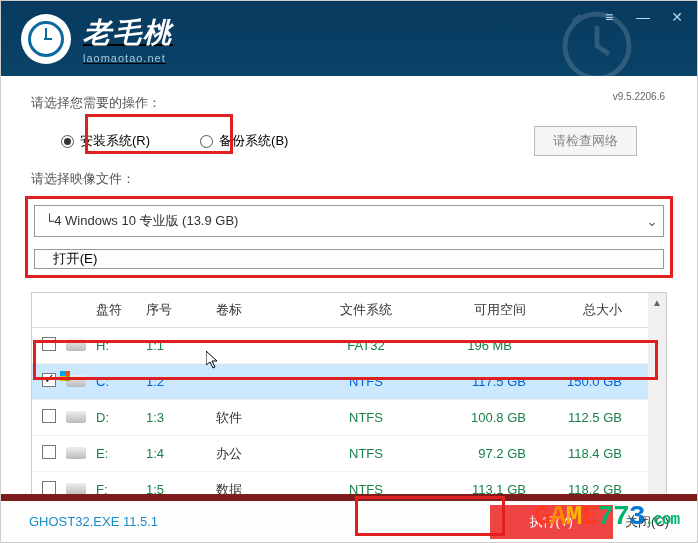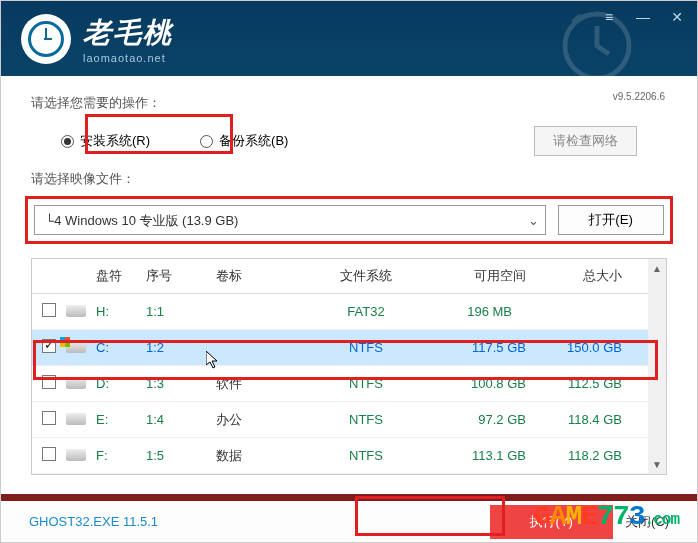--- a/index.html
+++ b/index.html
@@ -1,43 +1,43 @@
 <!DOCTYPE html>
 <html><head>
 <meta charset="utf-8">
 <style>
 *{box-sizing:border-box;margin:0;padding:0;}
 body{font-family:"Microsoft YaHei",sans-serif;font-size:13px;background:#fff;width:698px;height:543px;overflow:hidden;border:1px solid #ccc;position:relative;}
 .header{height:75px;background:linear-gradient(to bottom,#083a5f,#0a4368);position:relative;display:flex;align-items:center;padding-left:20px;}
-.logo-wrap{display:flex;align-items:center;gap:12px;}
+.logo-wrap{display:flex;align-items:center;gap:12px;text-decoration:underline;}
 .logo-circle{width:50px;height:50px;border-radius:50%;background:#fff;display:flex;align-items:center;justify-content:center;position:relative;}
 .logo-inner{width:36px;height:36px;border-radius:50%;border:3px solid #0a6aa0;position:relative;}
 .logo-inner::before{content:'';position:absolute;width:2px;height:10px;background:#0a6aa0;left:50%;top:4px;transform:translateX(-50%);}
 .logo-inner::after{content:'';position:absolute;width:8px;height:2px;background:#0a6aa0;left:50%;top:50%;transform:translate(-2px,-1px);}
 .brand{color:#fff;}
 .brand-zh{font-size:28px;font-weight:bold;font-style:italic;letter-spacing:2px;}
 .brand-url{font-size:11px;color:#a8c8dc;letter-spacing:1px;}
 .win-ctl{position:absolute;top:8px;right:12px;display:flex;gap:18px;}
 .win-btn{color:#b8d4e6;cursor:pointer;font-size:14px;width:16px;text-align:center;}
 .hdr-bg{position:absolute;right:60px;top:5px;width:80px;height:80px;opacity:0.15;}
 .hdr-bg svg{width:100%;height:100%;}
 .content{padding:18px 30px 10px 30px;}
 .section-label{color:#555;font-size:13px;margin-bottom:8px;}
 .version{position:absolute;right:32px;top:90px;color:#666;font-size:10px;}
 .op-row{display:flex;align-items:center;gap:50px;padding:6px 30px 14px 30px;}
 .radio-wrap{display:flex;align-items:center;gap:6px;cursor:pointer;}
 .radio{width:13px;height:13px;border-radius:50%;border:1px solid #555;display:inline-flex;align-items:center;justify-content:center;}
 .radio.on::after{content:'';width:7px;height:7px;border-radius:50%;background:#333;}
 .btn-flat{border:1px solid #bbb;padding:5px 18px;background:#f5f5f5;color:#888;font-size:13px;}
 .hl-op{position:absolute;left:84px;top:113px;width:148px;height:40px;border:3px solid #e02020;pointer-events:none;}
-.image-row{display:flex;gap:12px;margin:4px 0 18px 0;}
+.image-row{display:flex;gap:12px;margin:4px 0 18px 0;flex-direction:column;}
 .dropdown{flex:1;display:flex;border:1px solid #999;background:#fff;height:30px;}
 .dropdown-text{flex:1;padding:6px 10px;color:#333;}
 .dropdown-arrow{width:22px;display:flex;align-items:center;justify-content:center;color:#555;border-left:0;}
-.btn-open{border:1px solid #999;padding:0 30px;background:#fdfdfd;cursor:pointer;display:flex;align-items:center;}
+.btn-open{border:1px solid #999;padding:0 18px;background:#fdfdfd;cursor:pointer;display:flex;align-items:center;}
 .hl-image{border:3px solid #e02020;padding:6px;margin:2px -6px 14px -6px;}
 .table-wrap{border:1px solid #ccc;position:relative;}
 .thead{display:flex;background:#fff;border-bottom:1px solid #ddd;font-weight:normal;color:#333;}
 .th,.td{padding:8px 0;}
 .c-chk{width:34px;text-align:center;flex-shrink:0;}
 .c-ico{width:30px;flex-shrink:0;}
 .c-drv{width:50px;flex-shrink:0;}
 .c-seq{width:70px;flex-shrink:0;}
 .c-lbl{width:100px;flex-shrink:0;}
 .c-fs{width:100px;text-align:center;flex-shrink:0;}

